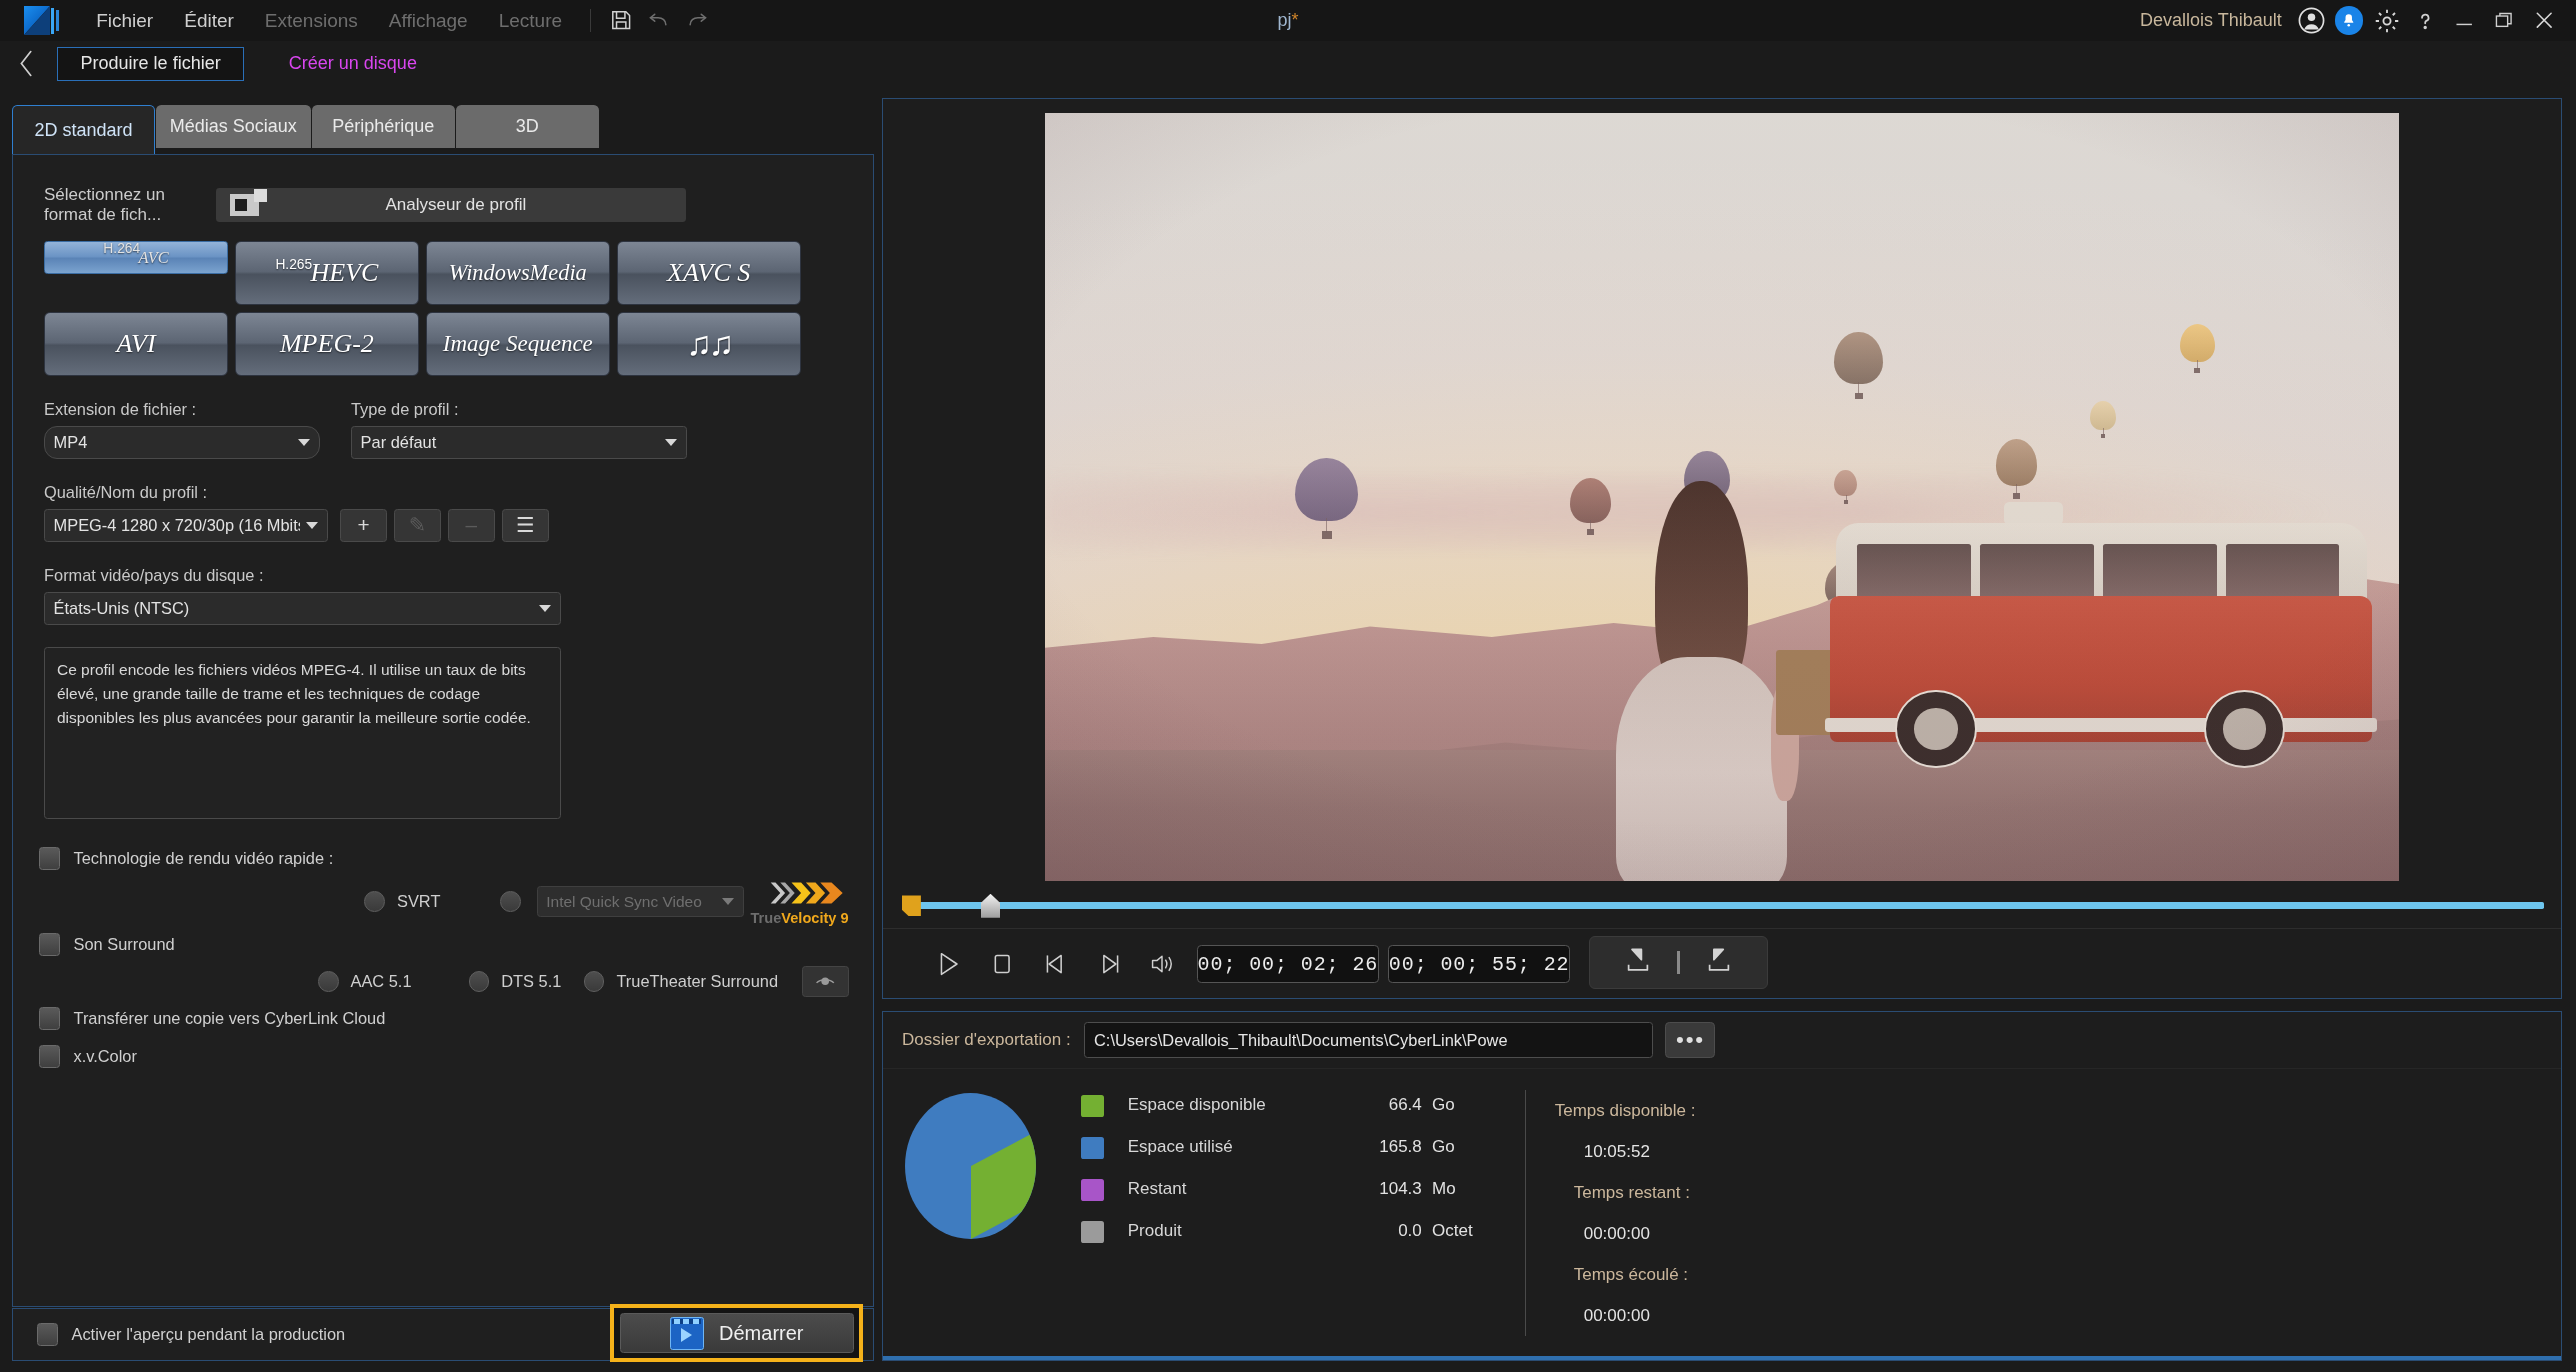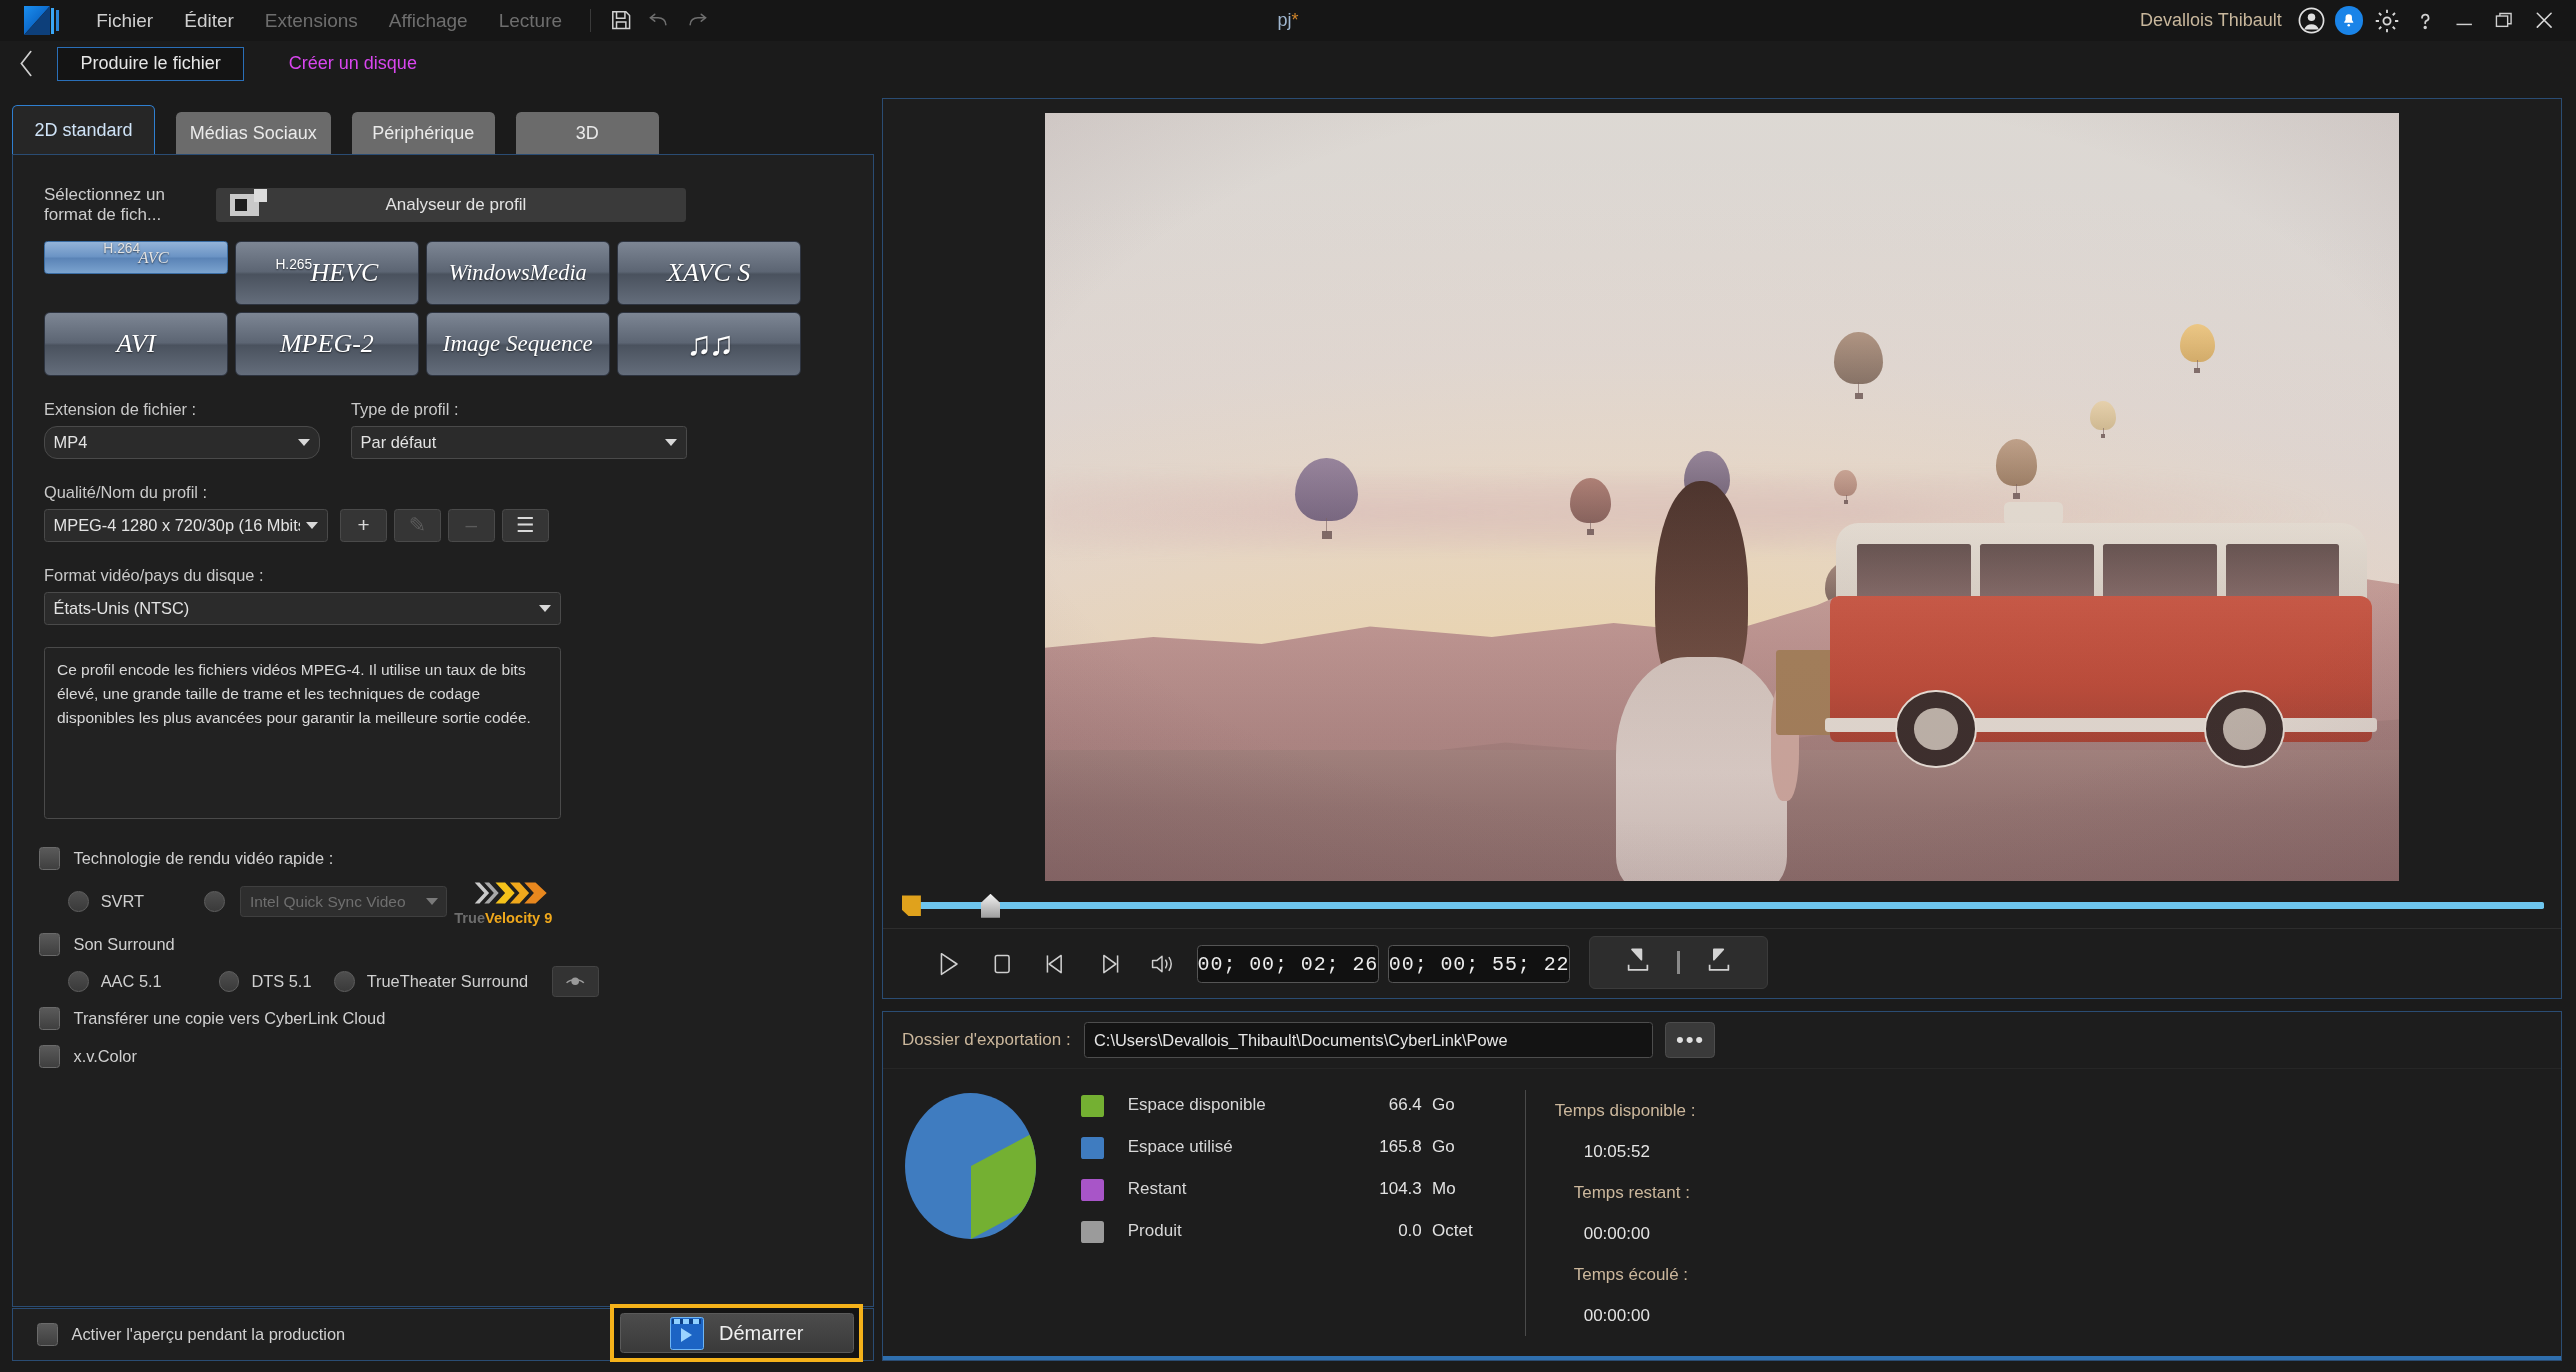--- a/index.html
+++ b/index.html
@@ -38,21 +38,21 @@
 
   
   .subbar{position:absolute;left:0;top:41px;width:2576px;height:45px;background:#1b1b1b;display:flex;align-items:center;}
   .backarrow{width:52px;height:45px;display:flex;align-items:center;justify-content:center;}
   .modebtn{height:34px;padding:0 22.4px;display:flex;align-items:center;justify-content:center;font-size:18px;color:#e6e6e6;
            border:0.9px solid #2a6fb8;background:#141414;margin-left:5.2px;}
   .modebtn.plain{border:none;background:transparent;color:#d946ef;margin-left:22.4px;}
 
   
   .leftpane{position:absolute;left:12px;top:105px;width:862px;height:1256px;}
-  .tabsrow{position:absolute;left:0;top:0;width:862px;height:50px;display:flex;align-items:flex-end;gap:21px;}
+  .tabsrow{position:absolute;left:0;top:0;width:862px;height:50px;display:flex;align-items:flex-start;gap:1px;}
   .tab{height:43px;min-width:143px;padding:0 13.8px;display:flex;align-items:center;justify-content:center;
        font-size:18px;color:#eaeaea;background:#6b6b6b;border-radius:5.2px 5.2px 0 0;}
   .tab.active{background:#262626;border:0.9px solid #2f7fd0;border-bottom:none;color:#cfe3f7;height:50px;}
   .panelbody{position:absolute;left:0;top:49px;width:862px;height:1153px;background:#1f1f1f;border:0.9px solid #2a4c73;}
   .pb-inner{position:absolute;left:0;top:0;right:0;bottom:0;overflow:hidden;}
 
   .fmt-head{display:flex;align-items:center;height:38px;margin:31px 0 0 31px;}
   .fmt-head .lbl{font-size:17px;color:#cccccc;width:172px;}
   .analyzer{height:34px;width:470px;background:#3a3a3a;border-radius:3.4px;display:flex;align-items:center;}
   .an-icon{width:29px;height:22.4px;margin-left:13.8px;position:relative;background:#c9c9c9;}
@@ -84,21 +84,21 @@
   .ibtn.dis{color:#5b5b5b;}
   .desc{margin:22.4px 0 0 31px;width:517px;height:172px;background:#222;border:0.9px solid #4a4a4a;border-radius:3.4px;
         padding:10.3px 12px;font-size:15.5px;line-height:1.55;color:#d8d8d8;}
 
   .optarea{margin:20.7px 0 0 26px;width:810px;}
   .optrow{display:flex;align-items:center;min-height:38px;}
   .cbx{width:20.7px;height:22.4px;border-radius:3.4px;background:linear-gradient(180deg,#5a5a5a,#3f3f3f);border:0.9px solid #6a6a6a;flex:none;}
   .optlbl{font-size:16.4px;color:#d0d0d0;margin-left:13.8px;}
   .rdo{width:20.7px;height:20.7px;border-radius:50%;background:linear-gradient(180deg,#4e4e4e,#3a3a3a);border:0.9px solid #5f5f5f;flex:none;}
   .rdolbl{font-size:16.4px;color:#cfcfcf;margin-left:12px;}
-  .subrow{display:flex;align-items:center;min-height:36px;padding-left:29px;}
+  .subrow{display:flex;align-items:center;min-height:36px;padding-left:29px;justify-content:flex-end;}
   .qsel{width:207px;height:31px;margin-left:15.5px;background:#2e2e2e;border:0.9px solid #3f3f3f;border-radius:3.4px;display:flex;align-items:center;padding:0 8.6px;font-size:15.5px;color:#6f6f6f;}
   .velocity{margin-left:22.4px;width:83px;position:relative;height:48px;}
   .vchev{position:absolute;top:3.4px;height:24px;}
   .vtxt{position:absolute;left:-15.5px;bottom:0;font-size:14.6px;font-weight:bold;color:#f0a81c;font-family:"Liberation Sans",sans-serif;white-space:nowrap;}
   .vtxt .true{color:#6d6d6d;}
   .eyebtn{width:47px;height:31px;margin-left:24px;background:#333;border:0.9px solid #444;border-radius:3.4px;display:flex;align-items:center;justify-content:center;}
 
   .bottombar{position:absolute;left:0;top:1203px;width:862px;height:53px;background:#1f1f1f;border:0.9px solid #2a4c73;display:flex;align-items:center;}
   .startwrap{position:absolute;right:10.3px;top:-5.2px;border:4.3px solid #f5b21a;padding:5.2px;background:#141414;}
   .startbtn{width:234px;height:40px;background:linear-gradient(180deg,#4c4c4c,#3a3a3a);border:0.9px solid #5a5a5a;border-radius:3.4px;

